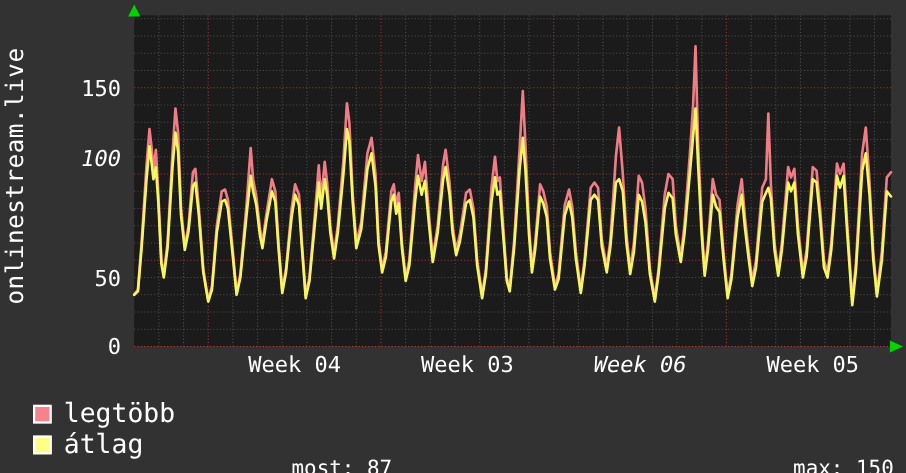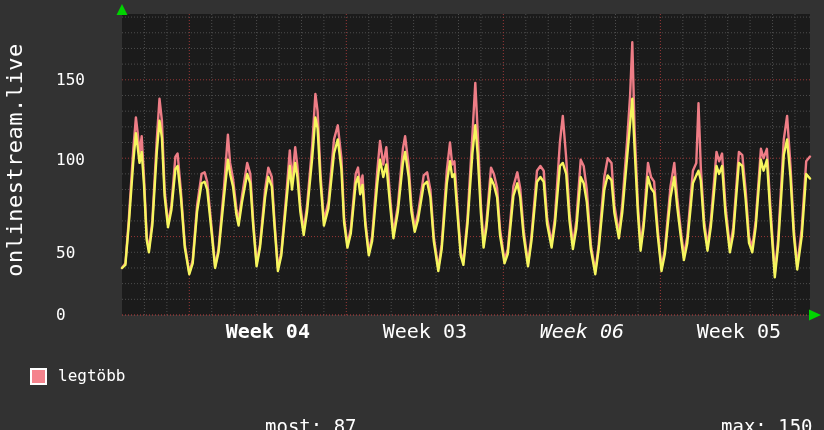--- a/index.html
+++ b/index.html
@@ -8,28 +8,28 @@
     background:#323232;color:#ffffff;
     font-family:"DejaVu Sans Mono","Liberation Mono",monospace;
   }
   .vtitle{
     position:absolute;left:14px;top:160px;
     transform:translate(-50%,-50%) rotate(-90deg);
     font-size:22px;white-space:nowrap;letter-spacing:0.5px;
   }
   #chart{position:absolute;left:0;top:0;}
   .ylab{
-    position:absolute;left:56px;width:54px;text-align:left;
-    font-size:16px;line-height:20px;transform:translateY(-50%);
+    position:absolute;left:56px;width:54px;text-align:right;
+    font-size:20px;line-height:20px;transform:translateY(-50%);
   }
   .xlab{
     position:absolute;top:321px;font-size:20px;line-height:20px;
     transform:translateX(-50%);white-space:nowrap;
   }
-  .lrow{position:absolute;left:30px;height:20px;display:flex;align-items:center;font-size:16px;line-height:20px;}
+  .lrow{position:absolute;left:30px;height:20px;display:flex;align-items:center;font-size:24px;line-height:20px;}
   .lrow .sw{width:13px;height:13px;border:2px solid #ffffff;margin-right:11px;flex:0 0 auto;}
   .r1{top:366px;}
   .r2{top:394px;}
   .stat{position:absolute;top:416px;font-size:19px;line-height:20px;white-space:nowrap;margin-left:32px;}
   .s1{left:233px;}
   .s2{left:452px;}
   .s3{left:689px;}
 </style>
 </head>
 <body>
@@ -96,31 +96,35 @@
         <polyline points="122.0,268.0 125.4,263.3 128.7,220.9 133.2,150.4 135.9,117.4 137.7,133.1 139.5,153.5 141.7,136.2 144.0,177.0 146.7,236.6 148.9,249.1 152.3,220.9 156.8,139.4 159.5,98.6 161.9,120.6 164.6,189.6 168.0,224.1 171.4,205.2 175.4,156.6 177.6,153.5 180.8,189.6 184.8,244.4 189.3,272.7 192.7,260.1 197.1,205.2 201.6,173.9 204.6,172.3 207.2,181.7 211.7,228.8 215.1,266.4 218.5,249.1 224.1,186.4 227.9,134.7 230.1,162.9 233.0,178.6 236.4,208.4 238.6,220.9 242.0,195.8 247.2,162.9 250.3,173.9 253.2,220.9 256.6,263.3 260.0,244.4 265.1,189.6 268.3,167.6 271.8,177.0 274.5,220.9 277.9,268.0 281.3,252.3 286.2,195.8 289.8,150.4 292.0,181.7 295.2,147.2 297.4,166.0 300.3,205.2 303.7,230.3 307.1,205.2 312.2,145.7 315.4,93.9 317.6,111.2 320.5,173.9 323.9,220.9 328.4,202.1 334.0,139.4 337.8,125.3 341.4,158.2 344.1,217.8 347.4,244.4 350.8,228.8 355.7,173.9 358.0,167.6 360.2,186.4 362.5,175.4 365.4,220.9 368.8,252.3 372.1,236.6 377.3,170.7 380.0,141.0 383.3,164.5 386.3,147.2 390.1,197.4 393.4,233.5 397.9,205.2 402.9,148.8 405.1,136.2 408.7,166.0 411.4,205.2 414.7,227.2 418.1,213.1 423.7,175.4 427.1,172.3 430.4,189.6 433.8,236.6 438.3,268.0 441.7,244.4 446.8,170.7 450.0,142.5 452.2,164.5 454.4,161.3 457.4,205.2 460.7,252.3 463.4,261.7 467.5,217.8 472.4,134.7 475.3,82.9 477.6,130.0 480.9,205.2 483.6,242.9 486.5,220.9 491.0,167.6 493.9,173.9 497.1,188.0 500.0,228.8 504.5,260.1 507.8,249.1 513.4,186.4 517.3,172.3 520.2,188.0 523.5,228.8 528.0,263.3 531.4,236.6 537.0,170.7 540.4,166.0 543.7,170.7 547.1,217.8 551.6,242.9 554.9,217.8 559.9,142.5 562.8,115.9 566.2,158.2 569.5,213.1 572.9,244.4 576.3,220.9 580.7,159.8 583.7,166.0 586.8,189.6 590.8,244.4 595.3,271.1 598.7,244.4 604.3,177.0 607.7,158.2 611.5,162.9 614.4,205.2 618.9,233.5 622.2,205.2 627.2,139.4 630.1,95.5 632.3,42.2 634.6,130.0 637.9,205.2 640.6,246.0 643.6,220.9 648.0,162.9 651.0,177.0 654.1,181.7 657.7,228.8 661.5,268.0 664.9,249.1 670.5,186.4 674.3,162.9 677.2,197.4 680.6,228.8 683.9,255.4 687.3,236.6 692.9,170.7 696.3,162.9 698.5,103.3 700.8,167.6 704.1,220.9 707.5,246.0 710.8,220.9 716.5,151.9 719.1,161.3 722.1,153.5 725.4,205.2 729.9,247.6 733.3,227.2 738.9,151.9 742.3,155.1 745.6,189.6 749.0,236.6 752.3,247.6 755.7,220.9 760.9,148.8 763.6,158.2 766.9,148.8 770.3,205.2 774.8,272.7 778.1,239.7 783.8,139.4 787.1,115.9 790.5,166.0 793.8,228.8 797.2,266.4 801.7,228.8 806.2,161.3 810.0,156.6" stroke="#ee7d86" stroke-width="2.4" fill="none" stroke-linejoin="round" stroke-linecap="round"></polyline>
         <polyline points="122.0,268.0 125.4,264.8 128.7,225.6 133.2,162.9 135.9,133.1 137.7,147.2 139.5,162.9 141.7,151.9 144.0,184.9 146.7,239.7 148.9,252.3 152.3,225.6 156.8,151.9 159.5,120.6 161.9,137.8 164.6,195.8 168.0,227.2 171.4,209.9 175.4,169.2 177.6,166.0 180.8,195.8 184.8,247.6 189.3,274.2 192.7,263.3 197.1,211.5 201.6,183.3 204.6,181.7 207.2,189.6 211.7,233.5 215.1,268.0 218.5,252.3 224.1,195.8 227.9,159.8 230.1,173.9 233.0,186.4 236.4,214.6 238.6,225.6 242.0,202.1 247.2,173.9 250.3,183.3 253.2,225.6 256.6,266.4 260.0,247.6 265.1,197.4 268.3,177.0 271.8,186.4 274.5,225.6 277.9,271.1 281.3,255.4 286.2,203.7 289.8,166.0 292.0,189.6 295.2,162.9 297.4,177.0 300.3,211.5 303.7,235.0 307.1,211.5 312.2,158.2 315.4,117.4 317.6,128.4 320.5,181.7 323.9,225.6 328.4,208.4 334.0,153.5 337.8,139.4 341.4,169.2 344.1,222.5 347.4,247.6 350.8,233.5 355.7,183.3 358.0,177.0 360.2,194.3 362.5,184.9 365.4,225.6 368.8,255.4 372.1,241.3 377.3,183.3 380.0,159.8 383.3,177.0 386.3,164.5 390.1,205.2 393.4,238.2 397.9,211.5 402.9,162.9 405.1,151.9 408.7,177.0 411.4,211.5 414.7,231.9 418.1,219.4 423.7,184.9 427.1,181.7 430.4,197.4 433.8,241.3 438.3,271.1 441.7,249.1 446.8,183.3 450.0,161.3 452.2,177.0 454.4,173.9 457.4,213.1 460.7,255.4 463.4,264.8 467.5,224.1 472.4,153.5 475.3,125.3 477.6,153.5 480.9,213.1 483.6,247.6 486.5,227.2 491.0,178.6 493.9,184.9 497.1,197.4 500.0,235.0 504.5,263.3 507.8,253.8 513.4,195.8 517.3,183.3 520.2,197.4 523.5,235.0 528.0,266.4 531.4,241.3 537.0,181.7 540.4,177.0 543.7,181.7 547.1,224.1 551.6,247.6 554.9,224.1 559.9,166.0 562.8,162.9 566.2,173.9 569.5,220.9 572.9,249.1 576.3,228.8 580.7,177.0 583.7,183.3 586.8,202.1 590.8,249.1 595.3,274.2 598.7,249.1 604.3,189.6 607.7,175.4 611.5,180.2 614.4,213.1 618.9,238.2 622.2,213.1 627.2,156.6 630.1,123.7 632.3,98.6 634.6,148.8 637.9,213.1 640.6,250.7 643.6,227.2 648.0,177.0 651.0,188.0 654.1,192.7 657.7,235.0 661.5,271.1 664.9,253.8 670.5,197.4 674.3,177.0 677.2,206.8 680.6,235.0 683.9,260.1 687.3,242.9 692.9,183.3 696.3,175.4 698.5,170.7 700.8,180.2 704.1,227.2 707.5,250.7 710.8,227.2 716.5,166.0 719.1,173.9 722.1,166.0 725.4,213.1 729.9,252.3 733.3,233.5 738.9,162.9 742.3,166.0 745.6,199.0 749.0,242.9 752.3,252.3 755.7,227.2 760.9,159.8 763.6,170.7 766.9,159.8 770.3,213.1 774.8,277.4 778.1,246.0 783.8,155.1 787.1,139.4 790.5,177.0 793.8,235.0 797.2,269.5 801.7,236.6 806.2,173.9 810.0,178.6" stroke="#f6f65e" stroke-width="2.4" fill="none" stroke-linejoin="round" stroke-linecap="round"></polyline>
       </g>
     <polygon id="arrow-up" points="122,4 116.5,15 127.5,15" fill="#00d400"></polygon>
     <polygon id="arrow-right" points="821,315 809,309.5 809,320.5" fill="#00d400"></polygon>
   </svg>
 
   <div id="ylabels">
       <span class="ylab" style="top: 315px;">0</span>
       <span class="ylab" style="top: 253px;">50</span>
-      <span class="ylab" style="top: 160px;">100</span>
+      <span class="ylab" style="top: 144px; font-style: italic;">100</span>
       <span class="ylab" style="top: 79.8px;">150</span>
     </div>
   <div id="xlabels">
-      <span class="xlab" style="left: 267.81px; font-weight: bold;">Week 04</span>
+      <span class="xlab" style="left: 267.81px;">Week 04</span>
       <span class="xlab" style="left: 424.837px;">Week 03</span>
       <span class="xlab" style="left: 581.863px; font-style: italic;">Week 06</span>
       <span class="xlab" style="left: 738.889px;">Week 05</span>
     </div>
 
   <div class="lrow r1">
     <span class="sw" style="background: rgb(245, 131, 141);"></span>
     <span>legtöbb</span>
   </div>
+  <div class="lrow r2">
+    <span class="sw" style="background: rgb(255, 255, 133);"></span>
+    <span>átlag</span>
+  </div>
 
   <div class="stat s1">most: 87</div>
   <div class="stat s3">max: 150</div>
 
 </div>
 
 </body></html>

